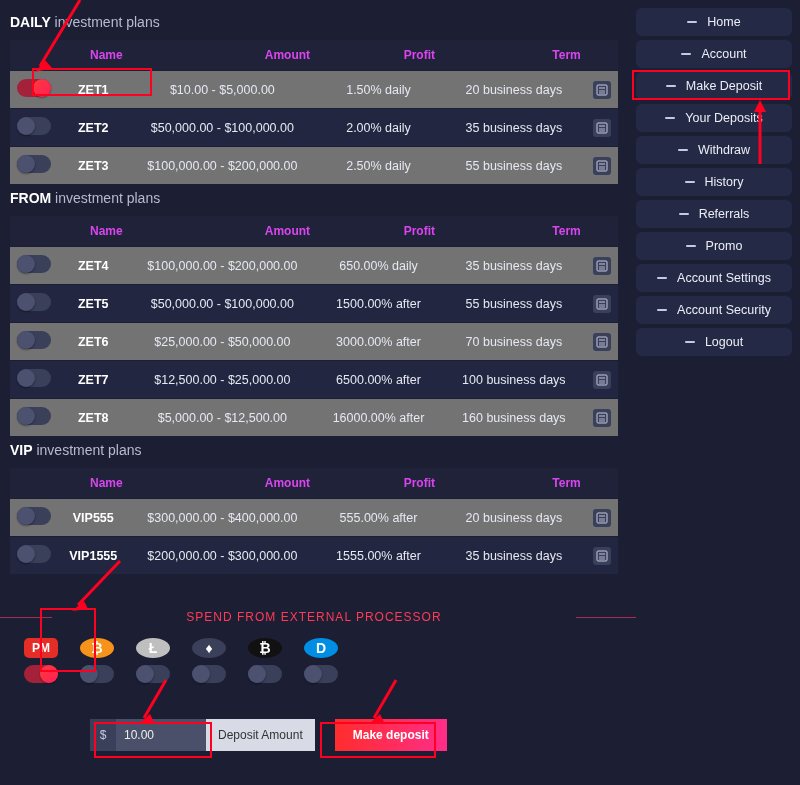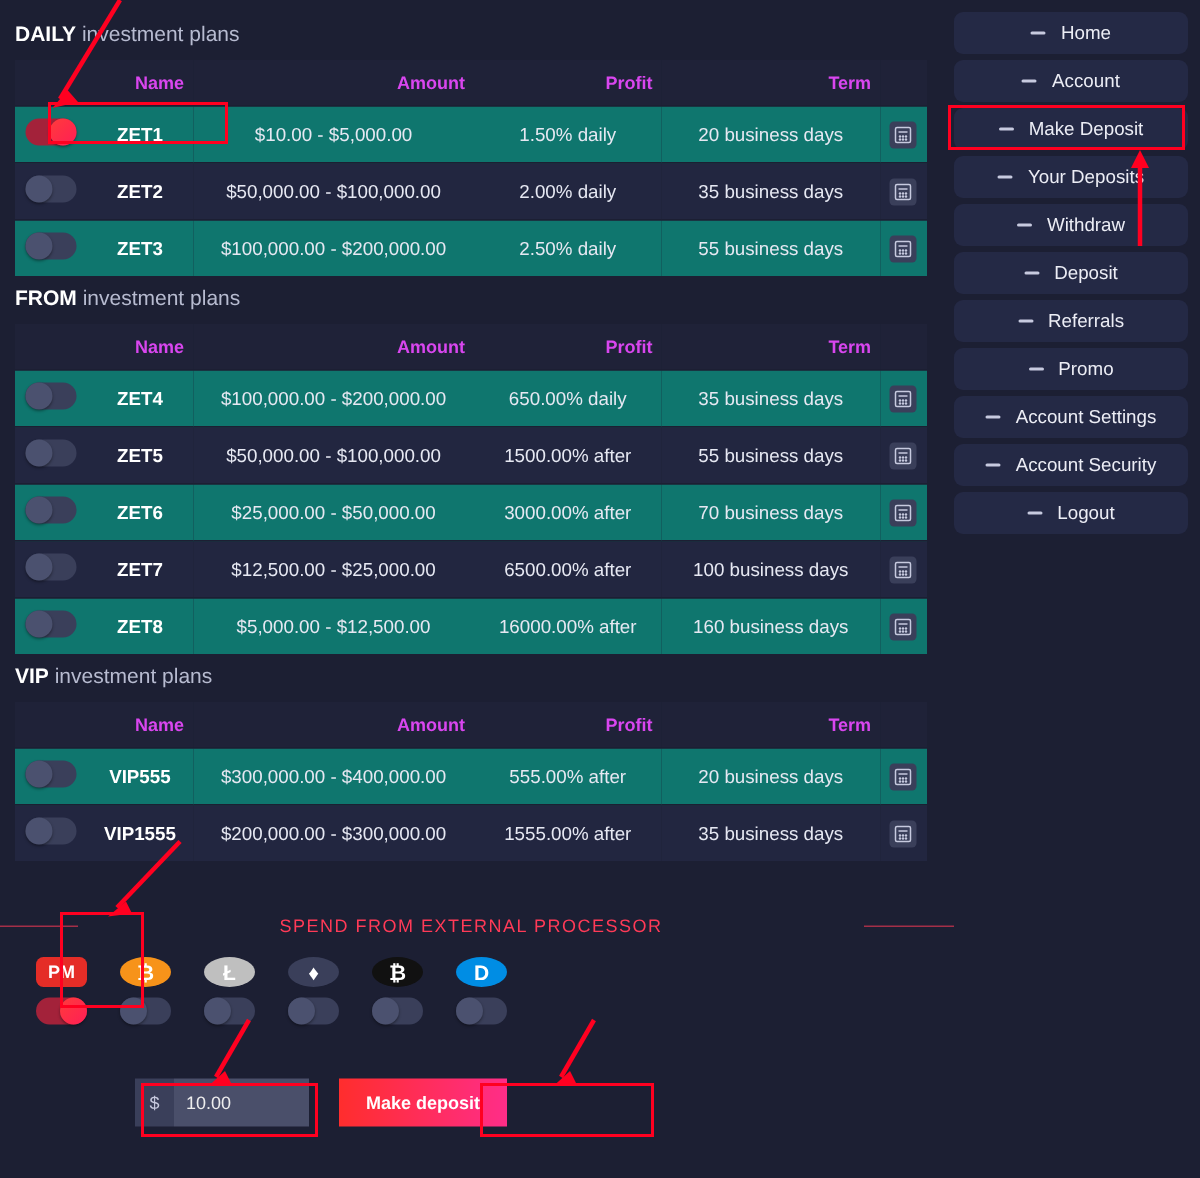--- a/index.html
+++ b/index.html
@@ -40,21 +40,21 @@
   .table { width: 100%; border-collapse: collapse; }
   .table thead th {
     background: #1f2238;
     color: #d946ef;
     font-weight: 600;
     font-size: 12px;
     padding: 8px 6px;
     text-align: right;
   }
   .table tbody tr {
-    background: #0f766e;
+    background: #737373;
     border-top: 1px solid #1c1f33;
   }
   .table tbody tr:nth-child(even) { background: #222640; }
   .table td {
     padding: 8px 6px;
     text-align: center;
     font-size: 12.5px;
     color: #e6e8f2;
     vertical-align: middle;
   }
@@ -509,20 +509,21 @@
               <span class="knob"></span>
             </span>
           </div>
         </div>
     </div>
 
     <div class="deposit-row">
       <div class="amt-group">
         <div class="amt-prefix">$</div>
         <input class="amt-input" value="10.00" style="">
+        <div class="amt-label">Deposit Amount</div>
       </div>
       <button class="make-btn">Make deposit</button>
     </div>
 
   </div>
 
   <div class="sidebar" id="sidebar">
       <div class="side-item">
         <span class="dash"></span>
         <span>Home</span>
@@ -538,21 +539,21 @@
       <div class="side-item">
         <span class="dash"></span>
         <span>Your Deposits</span>
       </div>
       <div class="side-item">
         <span class="dash"></span>
         <span>Withdraw</span>
       </div>
       <div class="side-item">
         <span class="dash"></span>
-        <span>Deposit</span>
+        <span>History</span>
       </div>
       <div class="side-item">
         <span class="dash"></span>
         <span>Referrals</span>
       </div>
       <div class="side-item">
         <span class="dash"></span>
         <span>Promo</span>
       </div>
       <div class="side-item">

